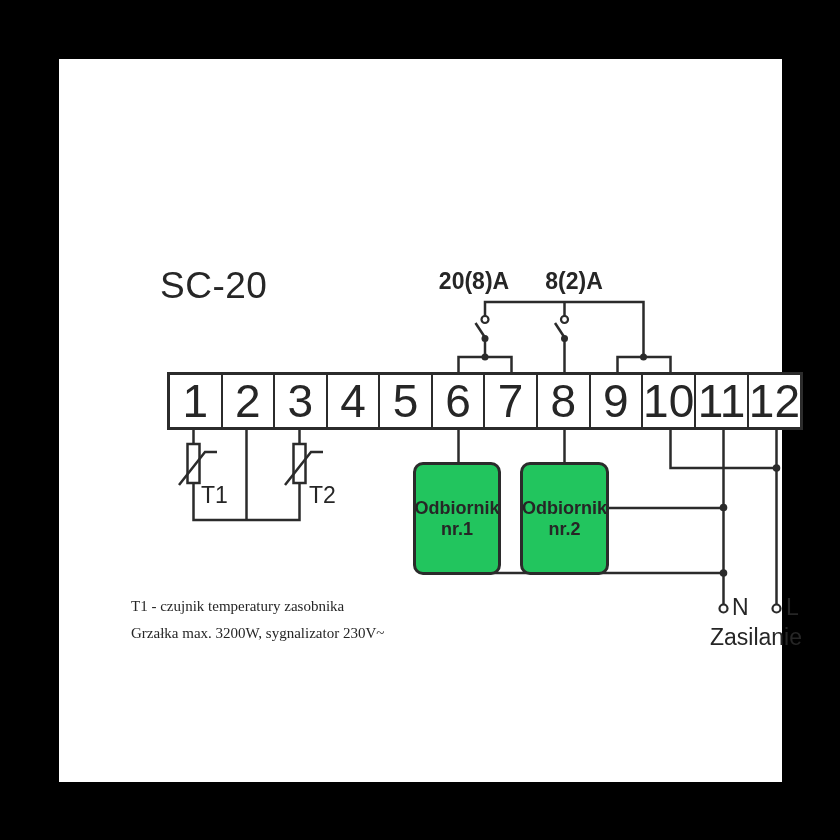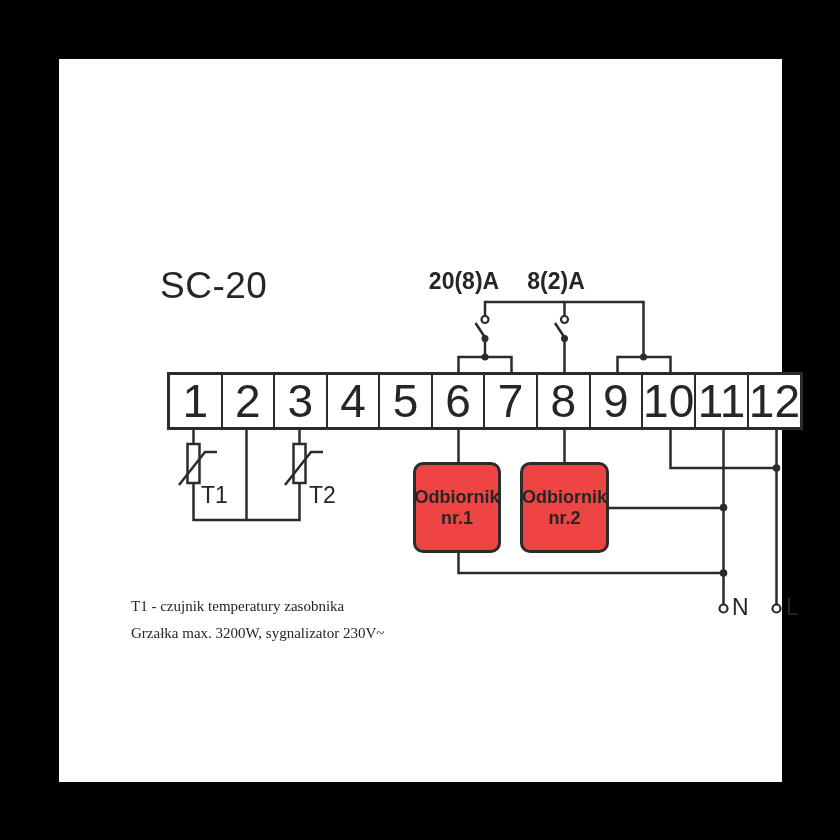--- a/index.html
+++ b/index.html
@@ -30,22 +30,22 @@
   circle.dot{fill:var(--line);stroke:none;}
 
   .title{
     left:101px;top:206px;
     font-size:37px;font-weight:normal;letter-spacing:0.5px;
   }
   .amp-label{
     top:209px;width:90px;text-align:center;
     font-size:23px;font-weight:bold;
   }
-  .amp-1{left:360px;}
-  .amp-2{left:452px;}
+  .amp-1{left:370px;}
+  .amp-2{left:470px;}
 
   .terminal-strip{
     left:108px;top:313px;width:636px;height:58px;
     border:3px solid var(--line);
     display:flex;
     background:#ffffff;
   }
   .terminal-cell{
     flex:1;
     border-right:2px solid var(--line);
@@ -53,24 +53,24 @@
     font-size:46px;
     color:var(--text);
   }
   .terminal-cell:last-child{border-right:none;}
 
   .sensor-label{font-size:23px;top:423px;}
   .sensor-t1{left:142px;}
   .sensor-t2{left:250px;}
 
   .load-box{
-    top:403px;height:91px;
+    top:403px;height:113px;
     border:3px solid var(--line);
     border-radius:10px;
-    background:#ef4444;
+    background:#22c55e;
     display:flex;flex-direction:column;align-items:center;justify-content:center;
     font-size:18px;font-weight:bold;line-height:21px;text-align:center;
   }
   .load-1{left:354px;width:88px;}
   .load-2{left:461px;width:89px;}
 
   .power-label{font-size:23px;top:535px;}
   .power-n{left:673px;}
   .power-l{left:727px;}
   .power-caption{
@@ -186,20 +186,21 @@
     <span>nr.1</span>
   </div>
   <div class="abs load-box load-2">
     <span>Odbiornik</span>
     <span>nr.2</span>
   </div>
 
   <div class="abs power-label power-n">N</div>
   <div class="abs power-label power-l">L</div>
   <div class="abs power-caption">
+    <div>Zasilanie</div>
   </div>
 
   <div class="abs notes">
     <div>T1 - czujnik temperatury zasobnika</div>
     <div>Grzałka max. 3200W, sygnalizator 230V~</div>
   </div>
 
 </div>
 
 </body></html>

